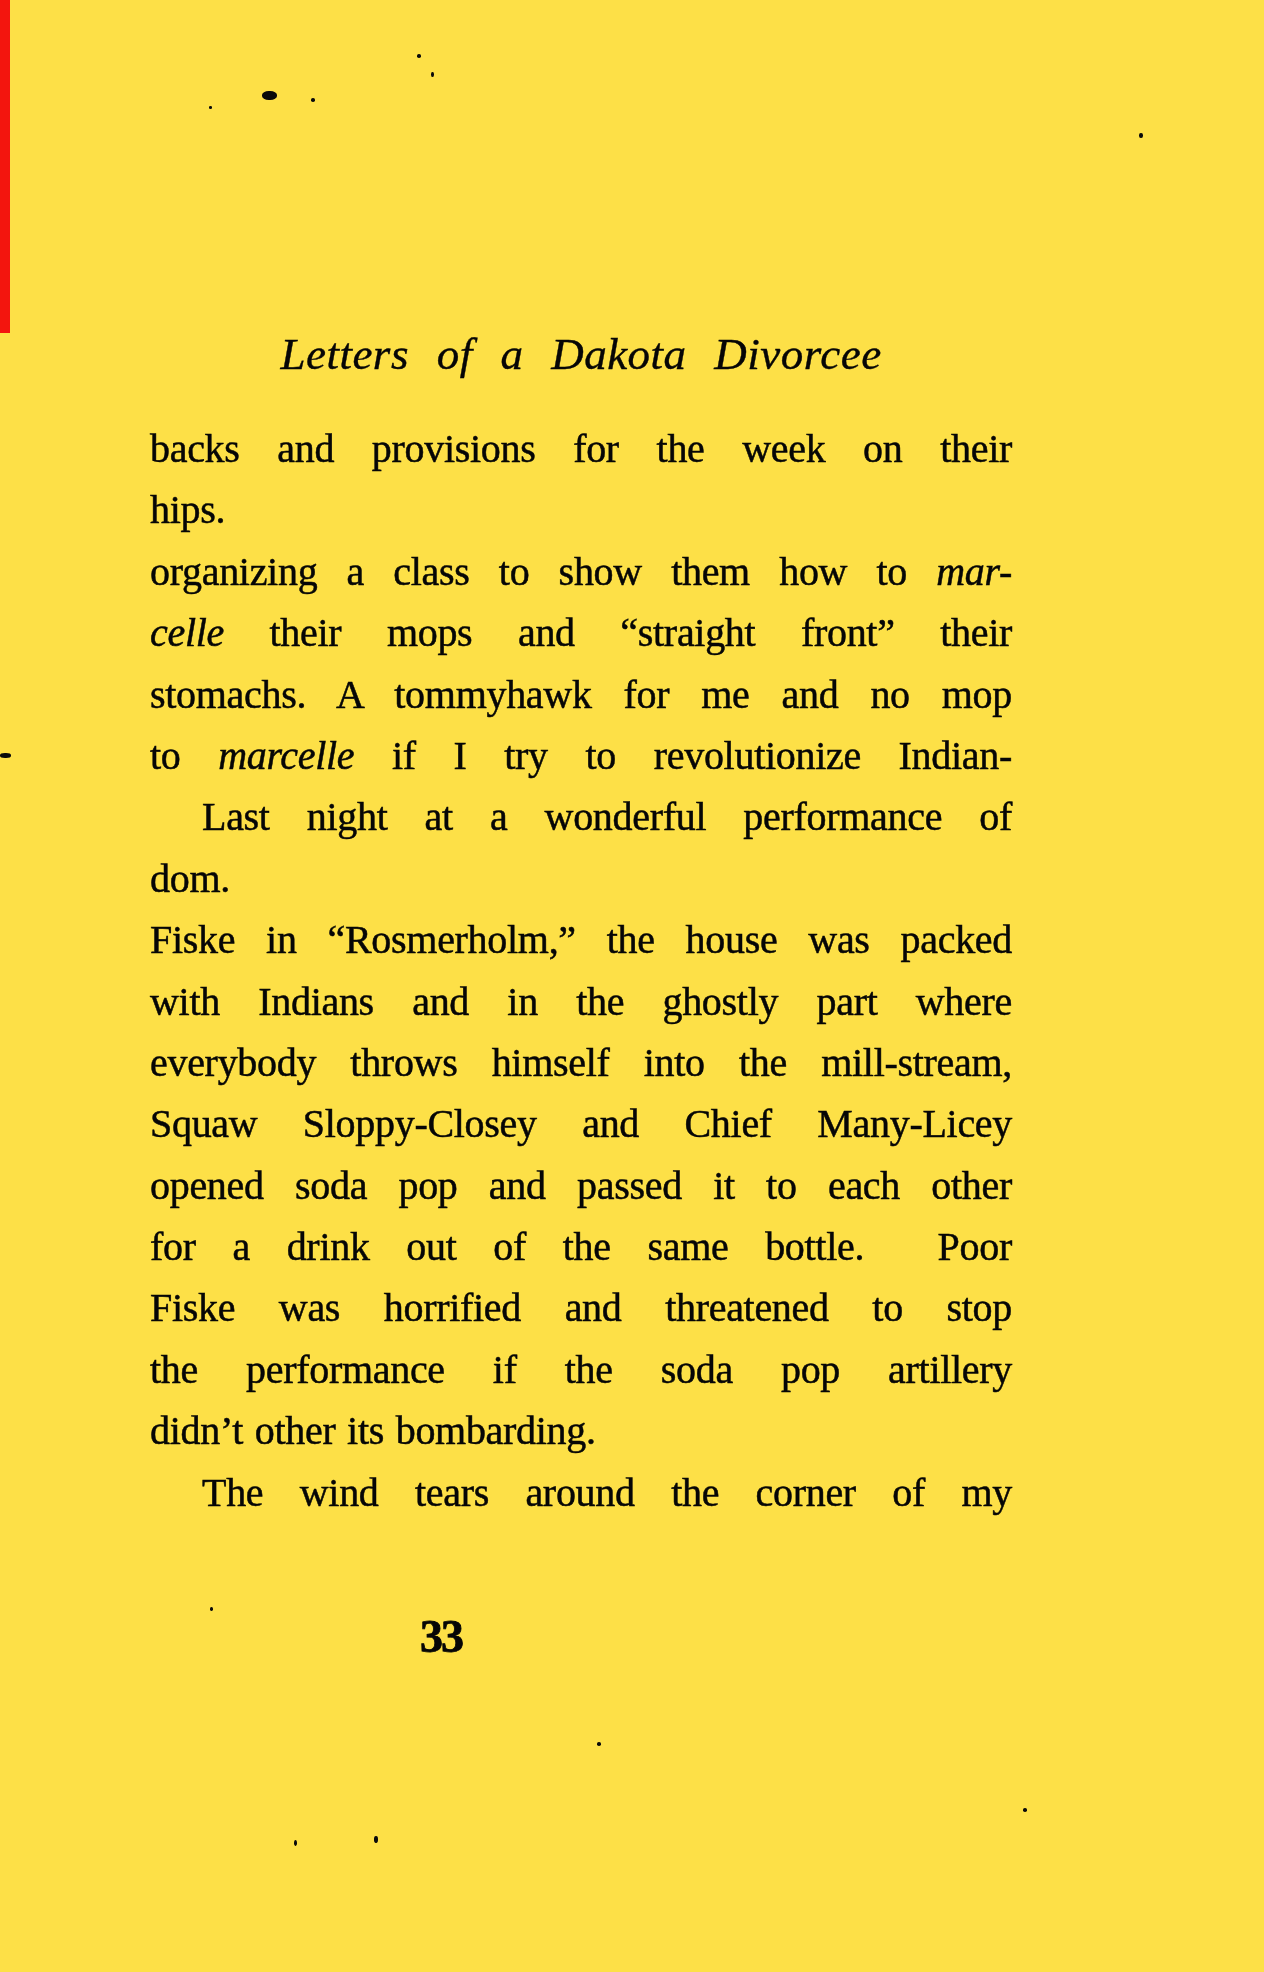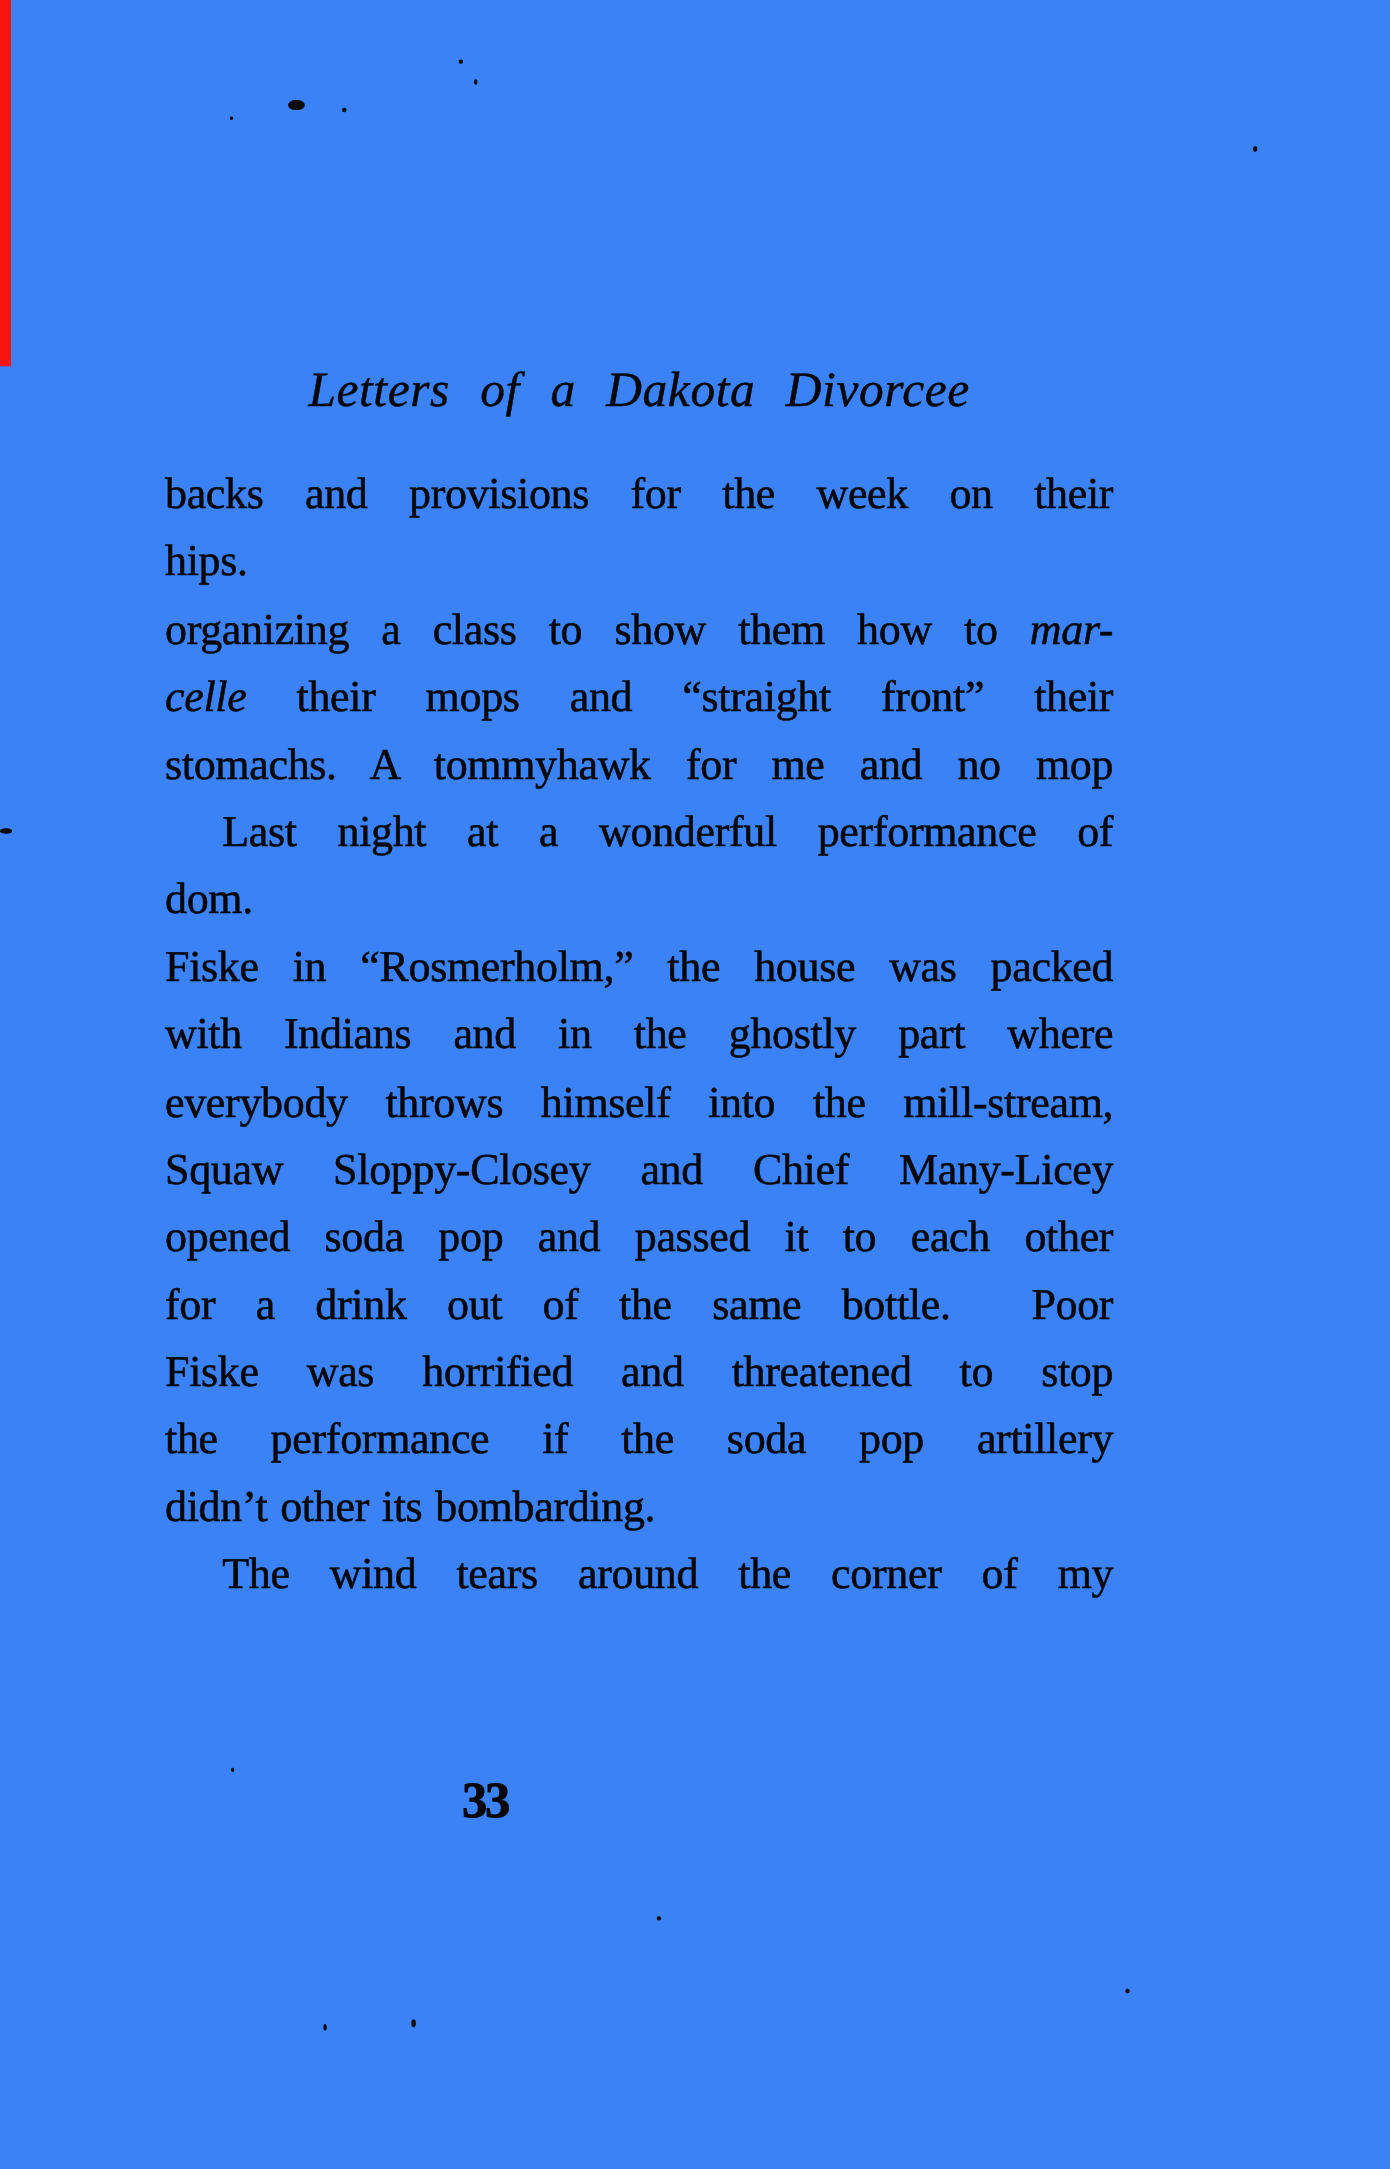--- a/index.html
+++ b/index.html
@@ -77,29 +77,30 @@
   }
   .speck {
     position: absolute;
     background: #0a0a0a;
     border-radius: 45%;
   }
 </style>
 </head>
 <body>
 
-<div class="page" style="background: #3b82f6; color: rgb(6, 6, 6);">
+<div class="page" style="background: #fde047; color: rgb(6, 6, 6);">
   <div class="scan-strip" style="background: rgb(243, 21, 14);"></div>
   <div class="running-head">Letters of a Dakota Divorcee</div>
   <div class="textblock">
       <div class="line"><span>backs and provisions for the week on their</span></div>
       <div class="line last"><span>hips.</span></div>
       <div class="line"><span>organizing a class to show them how to </span><i>mar-</i></div>
       <div class="line"><i>celle</i><span> their mops and “straight front” their</span></div>
       <div class="line"><span>stomachs. A tommyhawk for me and no mop</span></div>
+      <div class="line"><span>to </span><i>marcelle</i><span> if I try to revolutionize Indian-</span></div>
       <div class="line indent"><span>Last night at a wonderful performance of</span></div>
       <div class="line last"><span>dom.</span></div>
       <div class="line"><span>Fiske in “Rosmerholm,” the house was packed</span></div>
       <div class="line"><span>with Indians and in the ghostly part where</span></div>
       <div class="line"><span>everybody throws himself into the mill-stream,</span></div>
       <div class="line"><span>Squaw Sloppy-Closey and Chief Many-Licey</span></div>
       <div class="line"><span>opened soda pop and passed it to each other</span></div>
       <div class="line"><span>for a drink out of the same bottle.&nbsp; Poor</span></div>
       <div class="line"><span>Fiske was horrified and threatened to stop</span></div>
       <div class="line"><span>the performance if the soda pop artillery</span></div>

